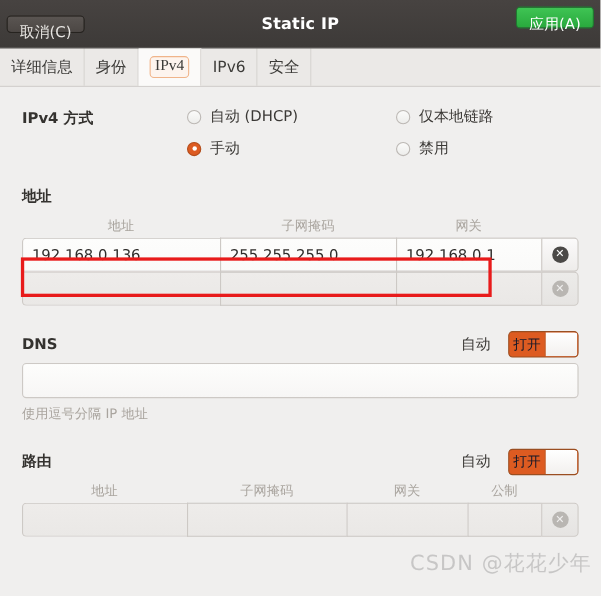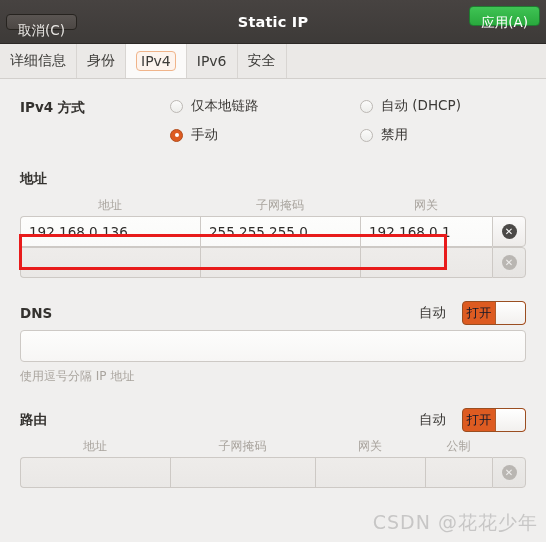--- a/index.html
+++ b/index.html
@@ -74,20 +74,21 @@
     padding: 0 10px;
     font-size: 14px;
     color: #3c3b38;
     border-right: 1px solid #d8d5d2;
     cursor: pointer;
     background: transparent;
   }
   .tab.active {
     background: #fbfaf9;
     position: relative;
+    font-family: Liberation Serif, serif;
   }
   .tab.active .tab-label {
     border: 1px solid #f0b48a;
     border-radius: 4px;
     padding: 1px 4px;
     background: #fdf4ee;
   }
   .tab-spacer { flex: 1; border-right: none; }
 
   
@@ -277,21 +278,21 @@
     position: absolute;
     border: 3px solid #e81b1b;
     pointer-events: none;
     z-index: 30;
   }
 
   
   .watermark {
     position: absolute;
     right: 8px;
-    bottom: 6px;
+    bottom: 17px;
     font-size: 19px;
     color: rgba(120,120,120,0.34);
     letter-spacing: 1px;
     white-space: nowrap;
     pointer-events: none;
     z-index: 40;
   }
 </style>
 </head>
 <body>
@@ -321,25 +322,25 @@
   <div class="tab tab-spacer"></div>
 </div>
 
 <div class="content">
 
   <div class="method-row">
     <div class="method-title section-label">IPv4 方式</div>
     <div class="radio-grid">
       <label class="radio-opt">
         <span class="radio-dot"></span>
-        <span>仅本地链路</span>
+        <span>自动 (DHCP)</span>
       </label>
       <label class="radio-opt">
         <span class="radio-dot"></span>
-        <span>自动 (DHCP)</span>
+        <span>仅本地链路</span>
       </label>
       <label class="radio-opt">
         <span class="radio-dot on"></span>
         <span>手动</span>
       </label>
       <label class="radio-opt">
         <span class="radio-dot"></span>
         <span>禁用</span>
       </label>
     </div>

